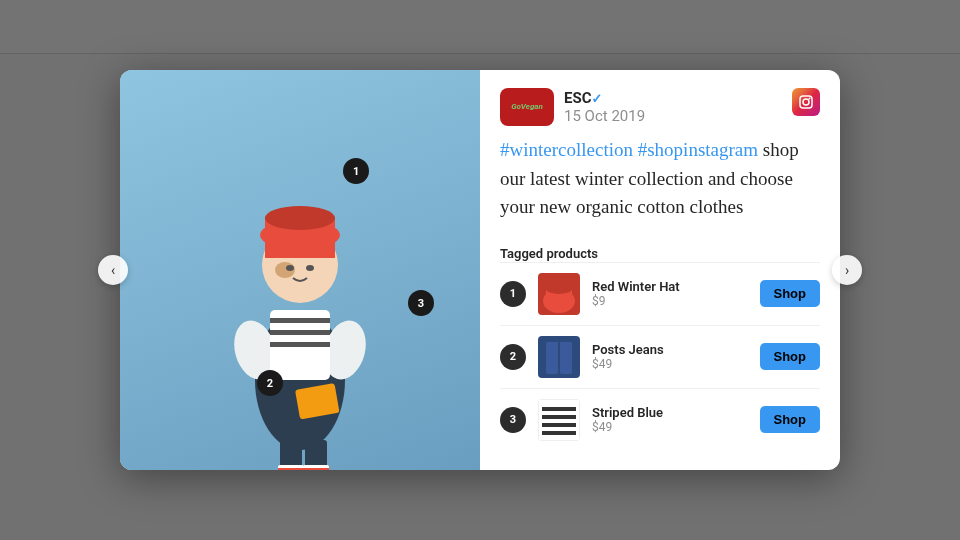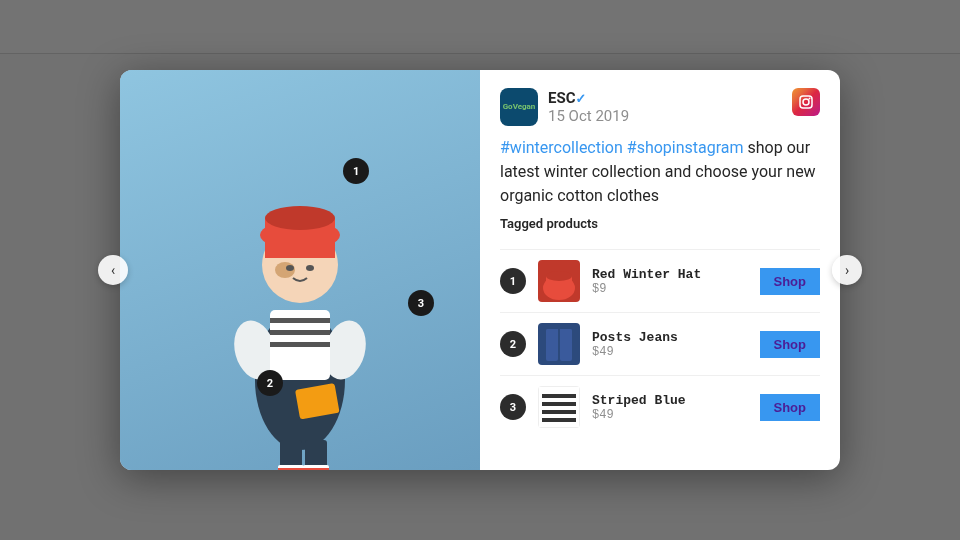--- a/index.html
+++ b/index.html
@@ -154,31 +154,32 @@
       margin-bottom: 10px;
     }
 
     .modal-user {
       display: flex;
       align-items: center;
       gap: 10px;
     }
 
     .modal-avatar {
-      width: 38px;
+      width: 54px;
       height: 38px;
-      background: #0c4a6e;
+      background: #b91c1c;
       border-radius: 8px;
       display: flex;
       align-items: center;
       justify-content: center;
       color: #7ac46e;
       font-size: 10px;
       font-weight: bold;
       flex-shrink: 0;
+      font-style: italic;
     }
 
     .modal-username {
       font-size: 15px;
       font-weight: 700;
       color: #262626;
       display: flex;
       align-items: center;
     }
 
@@ -198,35 +199,36 @@
       border-radius: 6px;
       background: linear-gradient(135deg, #f09433 0%, #e6683c 25%, #dc2743 50%, #cc2366 75%, #bc1888 100%);
       display: flex;
       align-items: center;
       justify-content: center;
       color: white;
       font-size: 14px;
     }
 
     .modal-caption {
-      font-size: 16px;
+      font-size: 19px;
       color: #262626;
       line-height: 1.5;
-      margin-bottom: 8px;
+      margin-bottom: 24px;
+      font-family: Liberation Serif, serif;
     }
 
     .caption-hashtag {
       color: #3897f0;
     }
 
     .tagged-products-label {
       font-size: 13px;
       font-weight: 600;
       color: #262626;
-      margin-bottom: 18px;
+      margin-bottom: 1px;
     }
 
     
     .product-list {
       display: flex;
       flex-direction: column;
       gap: 0;
     }
 
     .product-row {
@@ -254,39 +256,38 @@
     .product-thumb {
       width: 42px;
       height: 42px;
       border-radius: 4px;
       overflow: hidden;
       flex-shrink: 0;
     }
 
     .product-info {
       flex: 1;
-      font-family: Liberation Mono, monospace;
     }
 
     .product-name {
       font-size: 13px;
       font-weight: 600;
       color: #262626;
     }
 
     .product-price {
       font-size: 12px;
       color: #8e8e8e;
     }
 
     .shop-btn {
       background: #3897f0;
-      color: #4c1d95;
+      color: #000000;
       border: none;
-      border-radius: 0;
+      border-radius: 5px;
       padding: 6px 14px;
       font-size: 13px;
       font-weight: 600;
       cursor: pointer;
       flex-shrink: 0;
     }
 
     
     .nav-arrow {
       position: absolute;

